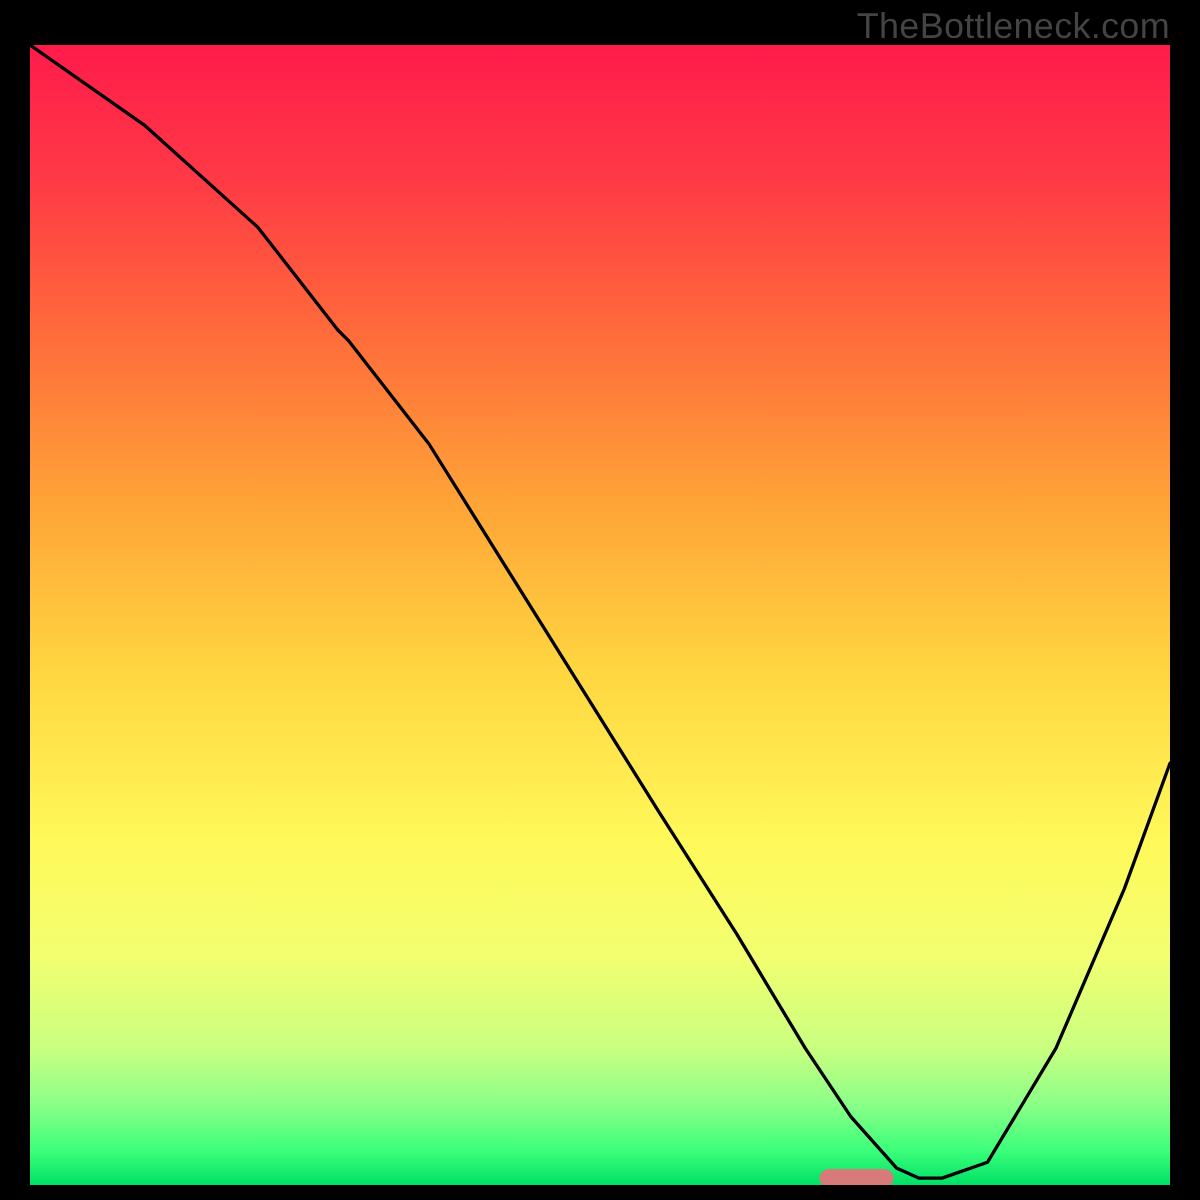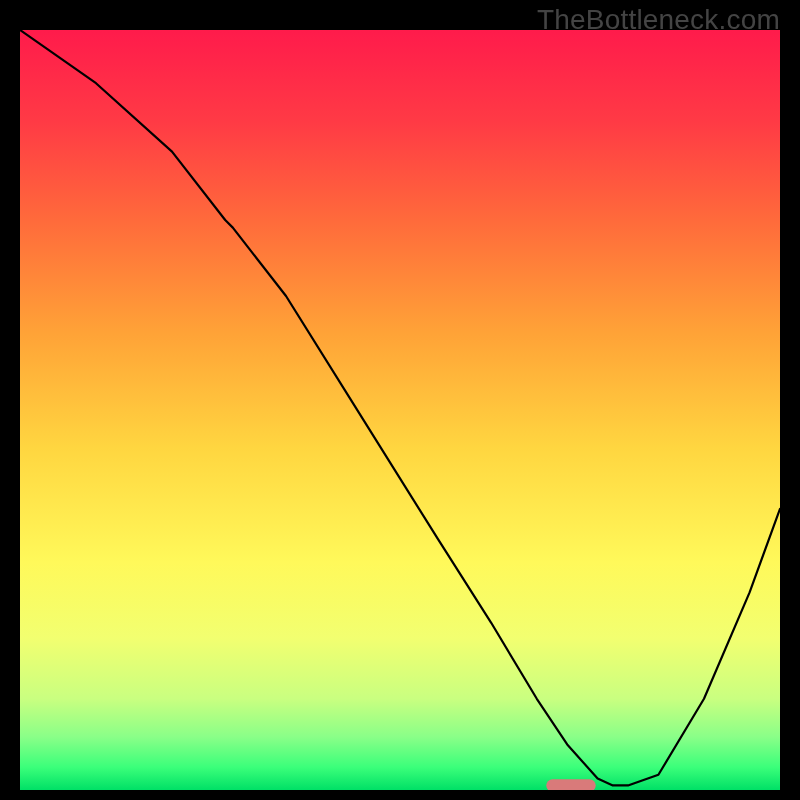--- a/index.html
+++ b/index.html
@@ -9,21 +9,21 @@
     width: 800px;
     height: 800px;
     position: relative;
     font-family: Arial, Helvetica, sans-serif;
   }
   .watermark {
     position: absolute;
     top: 4px;
     right: 20px;
     color: #444;
-    font-size: 28px;
+    font-size: 24px;
     font-weight: 500;
     z-index: 10;
     letter-spacing: 0.2px;
   }
   .plot-area {
     position: absolute;
     top: 30px;
     left: 20px;
     width: 760px;
     height: 760px;

